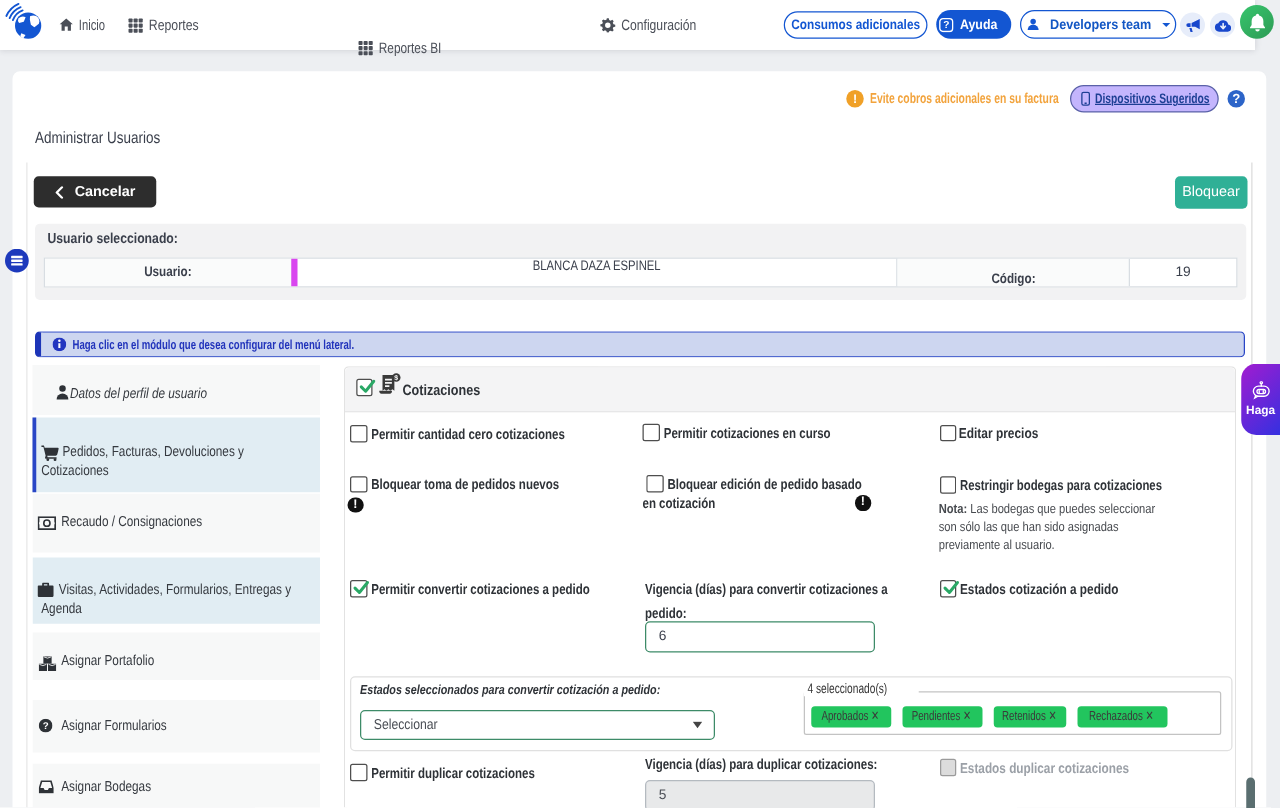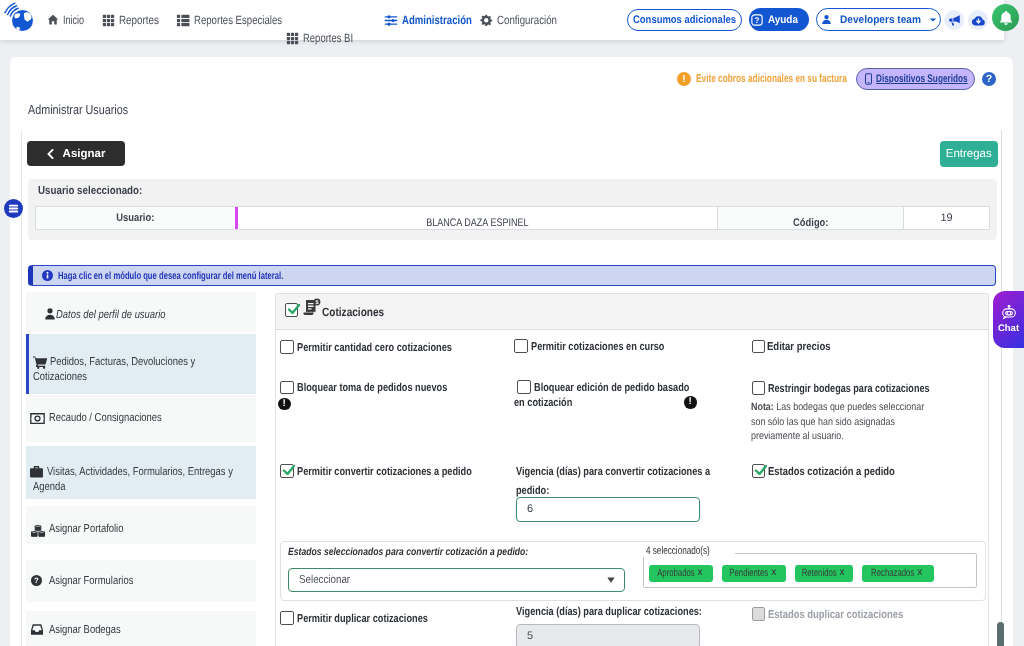--- a/index.html
+++ b/index.html
@@ -61,58 +61,36 @@
           <rect x="1" y="6" width="4" height="4" rx=".8"></rect>
           <rect x="6" y="6" width="4" height="4" rx=".8"></rect>
           <rect x="11" y="6" width="4" height="4" rx=".8"></rect>
           <rect x="1" y="11" width="4" height="4" rx=".8"></rect>
           <rect x="6" y="11" width="4" height="4" rx=".8"></rect>
           <rect x="11" y="11" width="4" height="4" rx=".8"></rect>
         </g>
       </svg>
     <span class="t" style="transform:scaleX(.82);">Reportes</span>
   </div>
-  <div class="navitem" style="left:176px;">
-    <svg width="14" height="13" viewBox="0 0 17 16" fill="#4b4f58">
-        <g>
-          <rect x="1" y="1" width="4" height="4" rx=".8"></rect>
-          <rect x="6.5" y="1" width="10" height="4" rx=".8"></rect>
-          <rect x="1" y="6" width="4" height="4" rx=".8"></rect>
-          <rect x="6.5" y="6" width="10" height="4" rx=".8"></rect>
-          <rect x="1" y="11" width="4" height="4" rx=".8"></rect>
-          <rect x="6.5" y="11" width="10" height="4" rx=".8"></rect>
-        </g>
-      </svg>
-    <span class="t">Reportes Especiales</span>
-  </div>
   <div class="navitem" style="left:286px;margin-top:18px;">
     <svg width="13" height="13" viewBox="0 0 16 16" fill="#4b4f58">
         <g>
           <rect x="1" y="1" width="4" height="4" rx=".8"></rect>
           <rect x="6" y="1" width="4" height="4" rx=".8"></rect>
           <rect x="11" y="1" width="4" height="4" rx=".8"></rect>
           <rect x="1" y="6" width="4" height="4" rx=".8"></rect>
           <rect x="6" y="6" width="4" height="4" rx=".8"></rect>
           <rect x="11" y="6" width="4" height="4" rx=".8"></rect>
           <rect x="1" y="11" width="4" height="4" rx=".8"></rect>
           <rect x="6" y="11" width="4" height="4" rx=".8"></rect>
           <rect x="11" y="11" width="4" height="4" rx=".8"></rect>
         </g>
       </svg>
     <span class="t" style="transform:scaleX(.79);">Reportes BI</span>
   </div>
-  <div class="navitem nav-active" style="left:384px;">
-    <svg width="14" height="13" viewBox="0 0 16 16" fill="none" stroke="#1257d0" stroke-width="1.7" stroke-linecap="round">
-        <path d="M1 3.5 H15 M1 8 H15 M1 12.5 H15"></path>
-        <circle cx="5.5" cy="3.5" r="1.9" fill="#1257d0" stroke="none"></circle>
-        <circle cx="10.5" cy="8" r="1.9" fill="#1257d0" stroke="none"></circle>
-        <circle cx="5.5" cy="12.5" r="1.9" fill="#1257d0" stroke="none"></circle>
-      </svg>
-    <span class="t">Administración</span>
-  </div>
   <div class="navitem" style="left:480px;">
     <svg width="12.5" height="12.5" viewBox="0 0 16 16" fill="#4b4f58">
         <path d="M8 5.2 a2.8 2.8 0 1 0 0 5.6 a2.8 2.8 0 0 0 0-5.6 z M7 .8 h2 l.4 1.8 1.5.7 1.7-.9 1.4 1.4 -.9 1.7 .7 1.5 1.8.4 v2 l-1.8.4 -.7 1.5 .9 1.7 -1.4 1.4 -1.7-.9 -1.5.7 L9 15.6 H7 l-.4-1.8 -1.5-.7 -1.7.9 -1.4-1.4 .9-1.7 -.7-1.5 L.4 9 v-2 l1.8-.4 .7-1.5 -.9-1.7 1.4-1.4 1.7.9 1.5-.7 Z" fill-rule="evenodd"></path>
       </svg>
     <span class="t" style="transform:scaleX(.81);">Configuración</span>
   </div>
 
   <div class="pill" style="left:627px; top:9px; width:115px; height:22px; border:1.5px solid #1356d2; color:#1356d2; background:#fff;">
       <span class="t" style="transform:scaleX(.86); transform-origin:0 50%; width:103px;">Consumos adicionales</span>
     </div>
@@ -177,31 +155,31 @@
 <div class="abs" style="left:28px; top:102px; font-size:13px; color:#3a3f4b; white-space:nowrap; transform:scaleX(.83); transform-origin:0 0;">Administrar Usuarios</div>
 
 <div class="abs" style="left:21px; top:130px; width:1px; height:516px; background:#e8e8e8;"></div>
 <div class="abs" style="left:1001px; top:130px; width:1px; height:516px; background:#dcdcdc;"></div>
 <div class="abs" style="left:997px; top:622px; width:7px; height:32px; border-radius:4px; background:#5a6e70; z-index:5;"></div>
 
 <div class="abs" style="left:27px; top:141px; width:98px; height:25px; background:#2d2d2d; border-radius:4px; color:#fff; font-size:11.5px; font-weight:700; display:flex; align-items:center; justify-content:center; gap:9px;">
   <svg width="7" height="10" viewBox="0 0 8 12" fill="none" stroke="#fff" stroke-width="2.2" stroke-linecap="round" stroke-linejoin="round">
       <path d="M6.5 1 L1.5 6 L6.5 11"></path>
     </svg>
-  <span>Asignar</span>
-</div>
-<div class="abs" style="left:940px; top:141px; width:57.5px; height:26px; background:#2fb096; border-radius:4px; color:#fff; font-size:11.5px; display:flex; align-items:center; justify-content:center;">Entregas</div>
+  <span>Cancelar</span>
+</div>
+<div class="abs" style="left:940px; top:141px; width:57.5px; height:26px; background:#2fb096; border-radius:4px; color:#fff; font-size:11.5px; display:flex; align-items:center; justify-content:center;">Bloquear</div>
 
 <div class="abs" style="left:28px; top:179px; width:969px; height:61px; background:#f2f2f3; border-radius:4px;"></div>
 <div class="abs" style="left:38px; top:185px; font-size:11.5px; font-weight:700; color:#3a3f4b; white-space:nowrap; transform:scaleX(.85); transform-origin:0 0;">Usuario seleccionado:</div>
 <div class="abs" style="left:35px; top:206px; width:955px; height:24px; display:flex; font-size:11px; color:#3a3f4b; border:1px solid #d8dde2; background:#fff;">
-  <div style="width:202px; background:#fafbfb; border-right:3px solid #d946ef; display:flex; align-items:center; justify-content:center; font-weight:700;">
+  <div style="width:202px; background:#fafbfb; border-right:5px solid #d946ef; display:flex; align-items:center; justify-content:center; font-weight:700;">
       <span class="t" style="transform-origin:50% 50%; transform:scaleX(.85);">Usuario:</span>
     </div>
-  <div style="width:480px; border-right:1px solid #d8dde2; display:flex; align-items:flex-end; justify-content:center;">
+  <div style="width:480px; border-right:1px solid #d8dde2; display:flex; align-items:flex-start; justify-content:center;">
       <span class="t" style="transform-origin:50% 50%; transform:scaleX(.82);">BLANCA DAZA ESPINEL</span>
     </div>
   <div style="width:186px; background:#fafbfb; border-right:1px solid #d8dde2; display:flex; align-items:flex-end; justify-content:center; font-weight:700;">
       <span class="t" style="transform-origin:50% 50%; transform:scaleX(.85);">Código:</span>
     </div>
   <div style="flex:1; display:flex; align-items:center; justify-content:center;">19</div>
 </div>
 
 <div class="abs" style="left:28px; top:265px; width:968px; height:21px; background:#cdd6f0; border:1px solid #2946c6; border-left:5px solid #1d35b8; border-radius:4px; display:flex; align-items:center;">
   <svg style="margin-left:9px; flex:none;" width="11" height="11" viewBox="0 0 12 12">
@@ -307,21 +285,21 @@
 <div class="abs" style="left:516px; top:497px; width:184px; height:24.5px; border:1px solid #3d8b68; border-radius:4px; background:#fff; font-size:11px; color:#3a3f4b; display:flex; align-items:center; padding-left:10px;">6</div>
 <div class="cb" style="left:751.5px; top:464px;">
     <svg class="chk" width="16" height="16" viewBox="0 0 16 16" fill="none" stroke="#2aa866" stroke-width="2.4" stroke-linecap="round" stroke-linejoin="round">
       <path d="M3 8.5 L6.5 12 L13 4"></path>
     </svg>
   </div>
 <div class="lbl" style="left:768px; top:465.5px; transform:scaleX(.82);">Estados cotización a pedido</div>
 
 <div class="abs" style="left:280px; top:541px; width:706px; height:60px; border:1px solid #e0e0e0; border-radius:4px; background:#fff;"></div>
 <div class="abs" style="left:288px; top:546px; font-size:10.5px; font-weight:700; font-style:italic; color:#2e3237; white-space:nowrap; transform:scaleX(.82); transform-origin:0 0;">Estados seleccionados para convertir cotización a pedido:</div>
-<div class="abs" style="left:288px; top:568px; width:337px; height:24px; border:1px solid #3d8b68; border-radius:4px; background:#fff; font-size:11.5px; color:#4a4e55; display:flex; align-items:center; padding-left:10px;">
+<div class="abs" style="left:288px; top:568px; width:284px; height:24px; border:1px solid #3d8b68; border-radius:4px; background:#fff; font-size:11.5px; color:#4a4e55; display:flex; align-items:center; padding-left:10px;">
     <span class="t" style="transform:scaleX(.85);">Seleccionar</span>
   <svg style="position:absolute; right:9px;" width="8" height="6" viewBox="0 0 10 8" fill="#444">
       <path d="M0 .5 h10 l-5 7 z"></path>
     </svg>
 </div>
 <div class="abs" style="left:642.5px; top:553px; width:334px; height:35px; border:1px solid #c3c3c3; border-radius:2px;"></div>
 <div class="abs" style="left:643px; top:545px; background:#fff; padding:0 3px; font-size:11px; color:#333;"><span class="t" style="transform:scaleX(.74);">4 seleccionado(s)</span></div>
 <div class="abs" style="left:648.5px; top:564.5px; display:flex; gap:9px;">
   <div class="chip" style="width:64px;">
       <span class="t" style="transform:scaleX(.74); transform-origin:50% 50%;">Aprobados ✕</span>
@@ -345,14 +323,14 @@
 <div class="lbl" style="left:768px; top:608.5px; color:#9ba0a7; transform:scaleX(.82);">Estados duplicar cotizaciones</div>
 
 <div class="abs" style="left:993px; top:291px; width:31px; height:57px; border-radius:12px 0 0 12px; background:linear-gradient(135deg,#a21cd0 0%,#3530e0 100%); z-index:40; display:flex; flex-direction:column; align-items:center; justify-content:center; gap:3px;">
   <svg width="18" height="15" viewBox="0 0 20 16" fill="none" stroke="#fff" stroke-width="1.2" stroke-linecap="round">
     <rect x="3" y="4" width="14" height="9" rx="4.5"></rect>
     <path d="M10 4 V2.2 M10 2 a1 1 0 1 1 .1 0"></path>
     <rect x="6.2" y="7" width="7.6" height="3.6" rx="1.8"></rect>
     <path d="M8.2 8 v1.6 M11.8 8 v1.6"></path>
     <path d="M5 12.5 L4.2 14.5 L7 13"></path>
   </svg>
-  <div style="color:#fff; font-size:9.5px; font-weight:700;">Chat</div>
+  <div style="color:#fff; font-size:9.5px; font-weight:700;">Haga</div>
 </div>
 
 </body></html>

